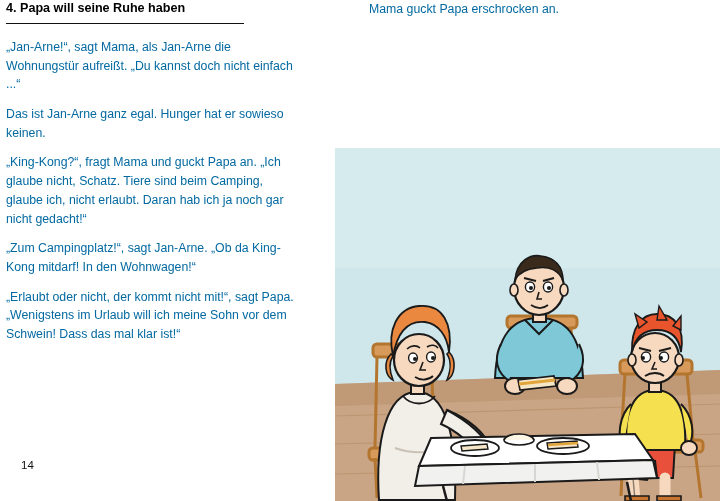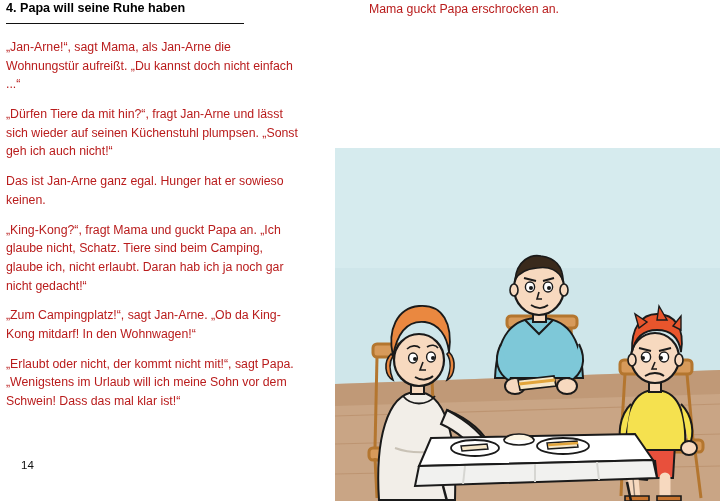--- a/index.html
+++ b/index.html
@@ -39,21 +39,21 @@
   .rule {
     width: 238px;
     height: 1px;
     background: #111111;
     margin: 4px 0 14px 0;
   }
   .body-text p {
     margin: 0 0 11px 0;
     font-size: 12.3px;
     line-height: 1.52;
-    color: #b91c1c;
+    color: #0369a1;
   }
   .page-number {
     position: absolute;
     left: 15px;
     bottom: 30px;
     font-size: 11.5px;
     color: #111111;
   }
   
   .col-right {
@@ -82,21 +82,20 @@
 </head>
 <body>
 
 <div class="page">
 
   <div class="col-left">
     <h1 class="chapter-title">4. Papa will seine Ruhe haben</h1>
     <div class="rule"></div>
     <div class="body-text">
       <p>„Jan-Arne!“, sagt Mama, als Jan-Arne die Wohnungstür aufreißt. „Du kannst doch nicht einfach ...“</p>
-      <p>„Dürfen Tiere da mit hin?“, fragt Jan-Arne und lässt sich wieder auf seinen Küchenstuhl plumpsen. „Sonst geh ich auch nicht!“</p>
       <p>Das ist Jan-Arne ganz egal. Hunger hat er sowieso keinen.</p>
       <p>„King-Kong?“, fragt Mama und guckt Papa an. „Ich glaube nicht, Schatz. Tiere sind beim Camping, glaube ich, nicht erlaubt. Daran hab ich ja noch gar nicht gedacht!“</p>
       <p>„Zum Campingplatz!“, sagt Jan-Arne. „Ob da King-Kong mitdarf! In den Wohnwagen!“</p>
       <p>„Erlaubt oder nicht, der kommt nicht mit!“, sagt Papa. „Wenigstens im Urlaub will ich meine Sohn vor dem Schwein! Dass das mal klar ist!“</p>
     </div>
     <div class="page-number">14</div>
   </div>
 
   <div class="col-right">
     <div class="body-text">

